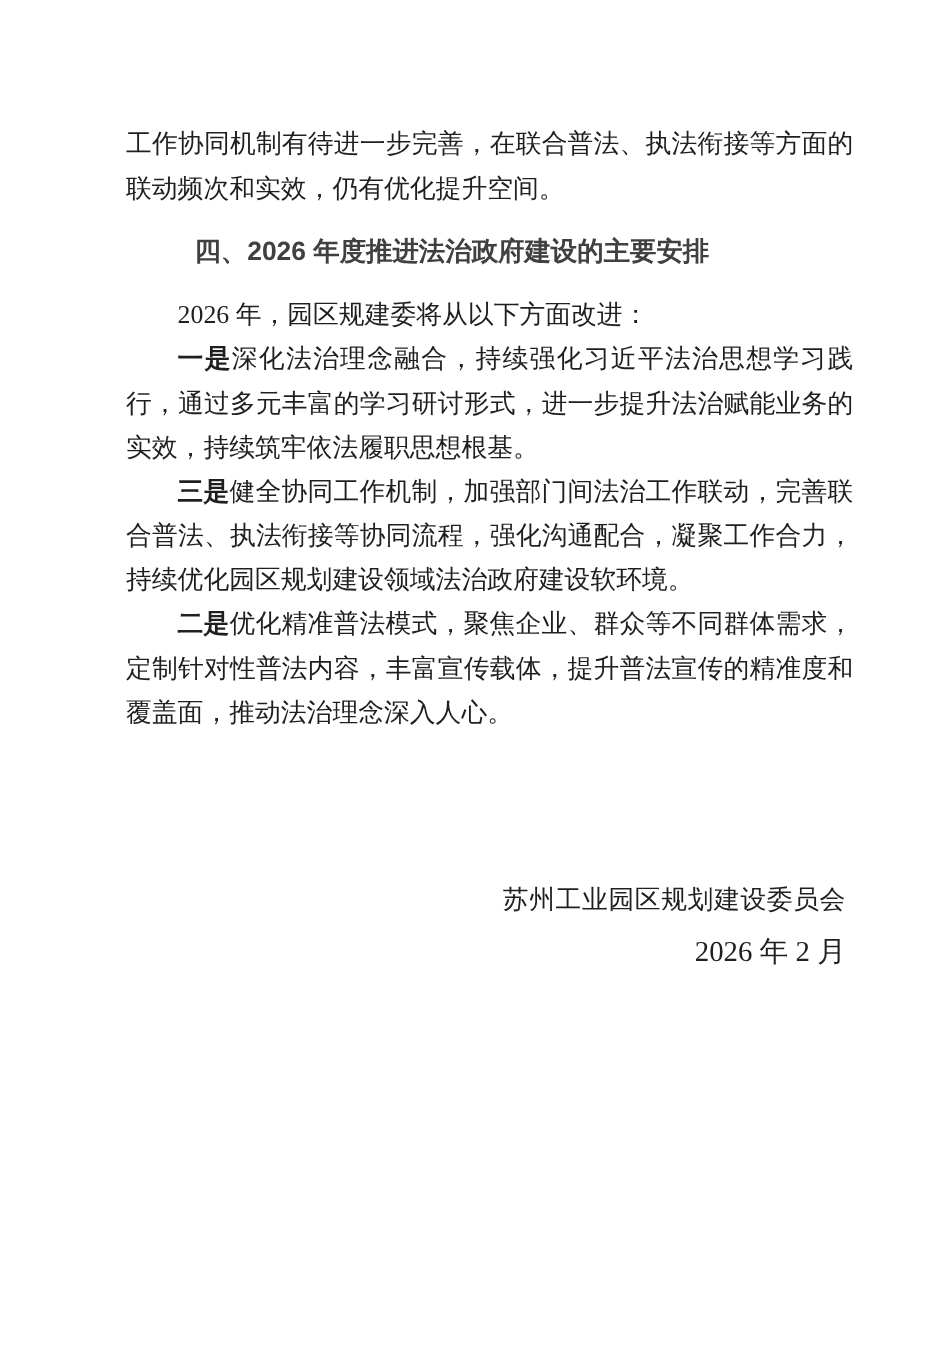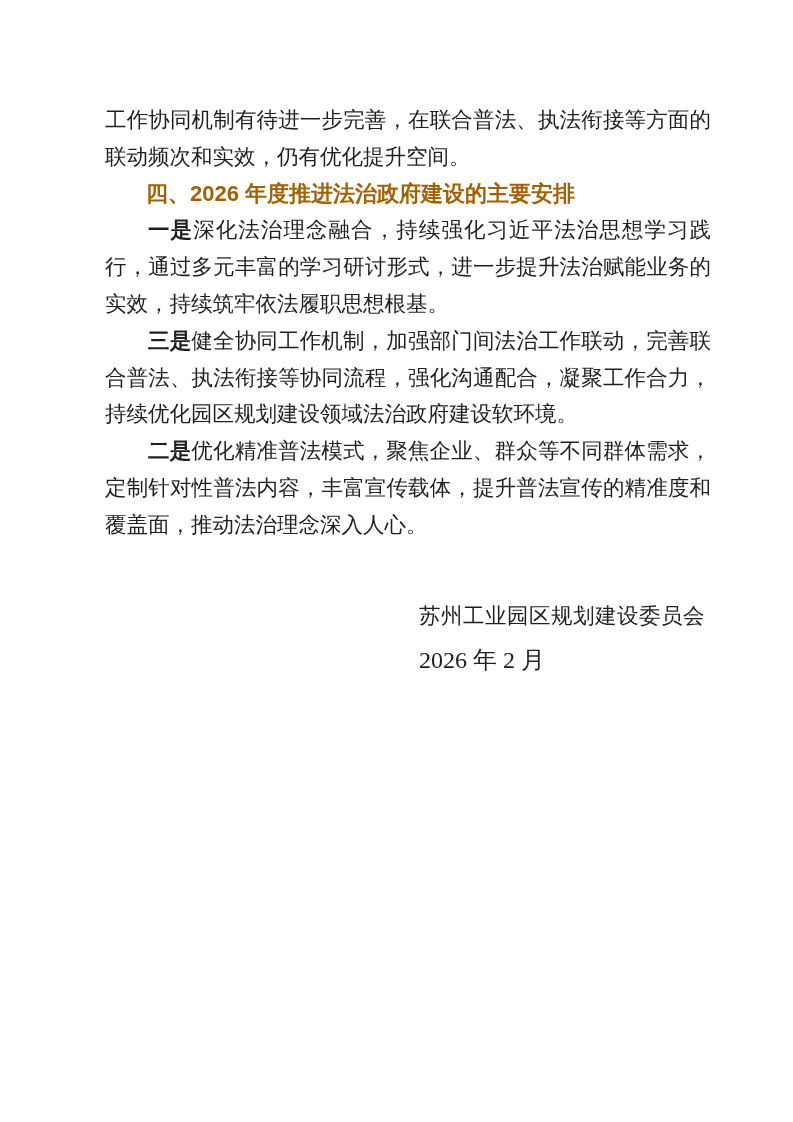--- a/index.html
+++ b/index.html
@@ -27,39 +27,39 @@
     font-size: 21.5px;
     line-height: 36.8px;
     text-align: justify;
     text-justify: inter-ideograph;
     word-break: break-all;
   }
   .indent {
     text-indent: 43px;
   }
   h2.heading {
-    margin: 0;
+    margin: 16px;
     font-size: 22px;
     line-height: 36.8px;
     font-weight: bold;
     font-family: "Liberation Sans", "DejaVu Sans", sans-serif;
     text-indent: 41px;
-    color: #a16207;
+    color: #404040;
   }
   .item-prefix {
     font-weight: bold;
     font-family: "Liberation Sans", "DejaVu Sans", sans-serif;
     margin-top: 28px;
   }
   .signature-block {
-    margin-top: 54px;
+    margin-top: 120px;
     margin-left: auto;
     margin-right: 6px;
     width: fit-content;
-    text-align: left;
+    text-align: right;
   }
   .sig-org {
     font-size: 21.5px;
     line-height: 37px;
     letter-spacing: 0.5px;
   }
   .sig-date {
     font-size: 24px;
     line-height: 37px;
     margin-top: 7px;
@@ -68,20 +68,21 @@
 </head>
 <body>
 
 <div class="page">
   <div class="content">
 
     <p class="body">工作协同机制有待进一步完善，在联合普法、执法衔接等方面的联动频次和实效，仍有优化提升空间。</p>
 
     <h2 class="heading">四、2026 年度推进法治政府建设的主要安排</h2>
 
+    <p class="body indent">2026 年，园区规建委将从以下方面改进：</p>
 
     <p class="body indent"><span class="item-prefix">一是</span><span>深化法治理念融合，持续强化习近平法治思想学习践行，通过多元丰富的学习研讨形式，进一步提升法治赋能业务的实效，持续筑牢依法履职思想根基。</span></p>
 
     <p class="body indent"><span class="item-prefix">三是</span><span>健全协同工作机制，加强部门间法治工作联动，完善联合普法、执法衔接等协同流程，强化沟通配合，凝聚工作合力，持续优化园区规划建设领域法治政府建设软环境。</span></p>
 
     <p class="body indent"><span class="item-prefix">二是</span><span>优化精准普法模式，聚焦企业、群众等不同群体需求，定制针对性普法内容，丰富宣传载体，提升普法宣传的精准度和覆盖面，推动法治理念深入人心。</span></p>
 
 
     <div class="signature-block">
       <div class="sig-org">苏州工业园区规划建设委员会</div>

